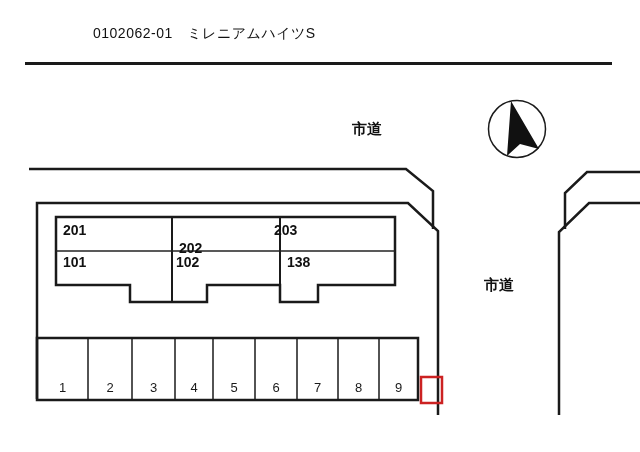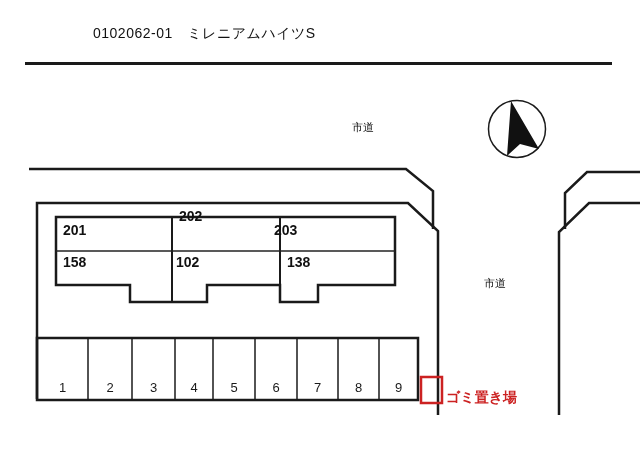--- a/index.html
+++ b/index.html
@@ -6,21 +6,21 @@
   #canvas{
     position:relative;width:640px;height:452px;background:#ffffff;overflow:hidden;
     font-family:"Liberation Sans","DejaVu Sans",sans-serif;color:#111111;
   }
   .abs{position:absolute;}
   #plan-svg{position:absolute;left:0;top:0;width:640px;height:452px;}
   .title{
     left:57px;top:25px;font-size:14px;letter-spacing:0.5px;color:#111111;white-space:nowrap;margin-left:36px;
   }
   .title-underline{left:25px;top:62px;width:587px;height:3px;background:#1a1a1a;}
-  .road-label{font-size:11px;font-weight:normal;color:#111111;white-space:nowrap;}
+  .road-label{font-size:15px;font-weight:bold;color:#111111;white-space:nowrap;}
   #road-label-top{left:352px;top:120px;}
   #road-label-right{left:484px;top:276px;}
   .room-label{font-size:14px;font-weight:bold;color:#111111;white-space:nowrap;}
   .parking-num{font-size:13px;color:#1a1a1a;text-align:center;height:16px;line-height:16px;top:380px;}
   .garbage-label{left:446px;top:389px;font-size:14px;font-weight:bold;color:#cc2222;white-space:nowrap;}
 </style>
 </head>
 <body>
 
 <div id="canvas">
@@ -59,31 +59,30 @@
       <line x1="379" y1="338" x2="379" y2="400"></line>
     </g>
 
     <rect x="421" y="377" width="21" height="26" fill="none" stroke="#cc2222" stroke-width="2.5"></rect>
   </svg>
 
   <div class="abs road-label" id="road-label-top">市道</div>
   <div class="abs road-label" id="road-label-right">市道</div>
 
   <div class="abs room-label" style="left:63px;top:222px;">201</div>
-  <div class="abs room-label" style="left:179px;top:208px;">202</div>
+  <div class="abs room-label" style="left:179px;top:240px;">202</div>
   <div class="abs room-label" style="left:274px;top:222px;">203</div>
-  <div class="abs room-label" style="left:63px;top:254px;">158</div>
+  <div class="abs room-label" style="left:63px;top:254px;">101</div>
   <div class="abs room-label" style="left:176px;top:254px;">102</div>
   <div class="abs room-label" style="left:287px;top:254px;">138</div>
 
   <div class="abs parking-num" style="left:37px;width:51px;">1</div>
   <div class="abs parking-num" style="left:88px;width:44px;">2</div>
   <div class="abs parking-num" style="left:132px;width:43px;">3</div>
   <div class="abs parking-num" style="left:175px;width:38px;">4</div>
   <div class="abs parking-num" style="left:213px;width:42px;">5</div>
   <div class="abs parking-num" style="left:255px;width:42px;">6</div>
   <div class="abs parking-num" style="left:297px;width:41px;">7</div>
   <div class="abs parking-num" style="left:338px;width:41px;">8</div>
   <div class="abs parking-num" style="left:379px;width:39px;">9</div>
 
-  <div class="abs garbage-label">ゴミ置き場</div>
 
 </div>
 
 </body></html>

